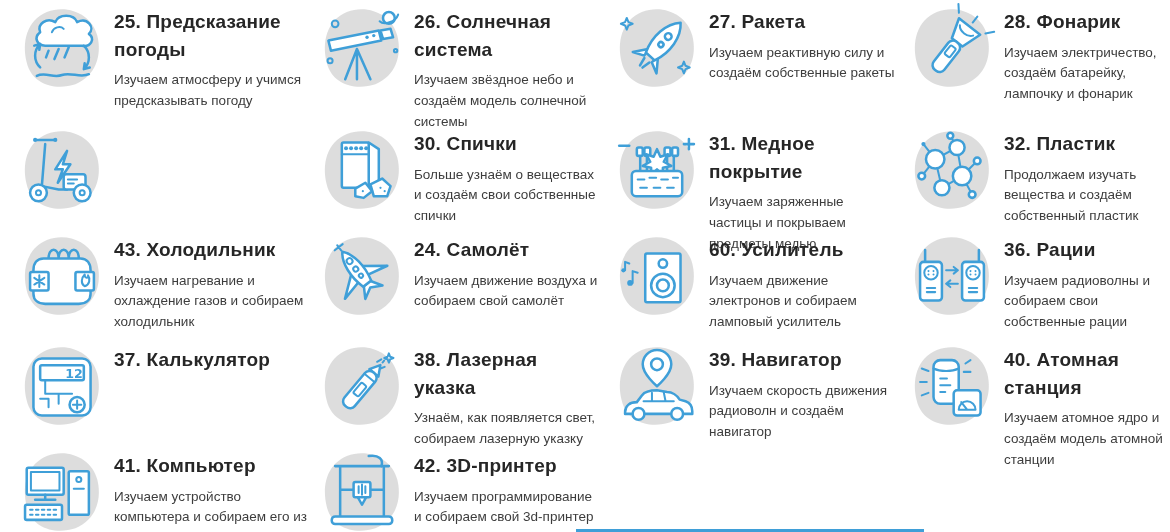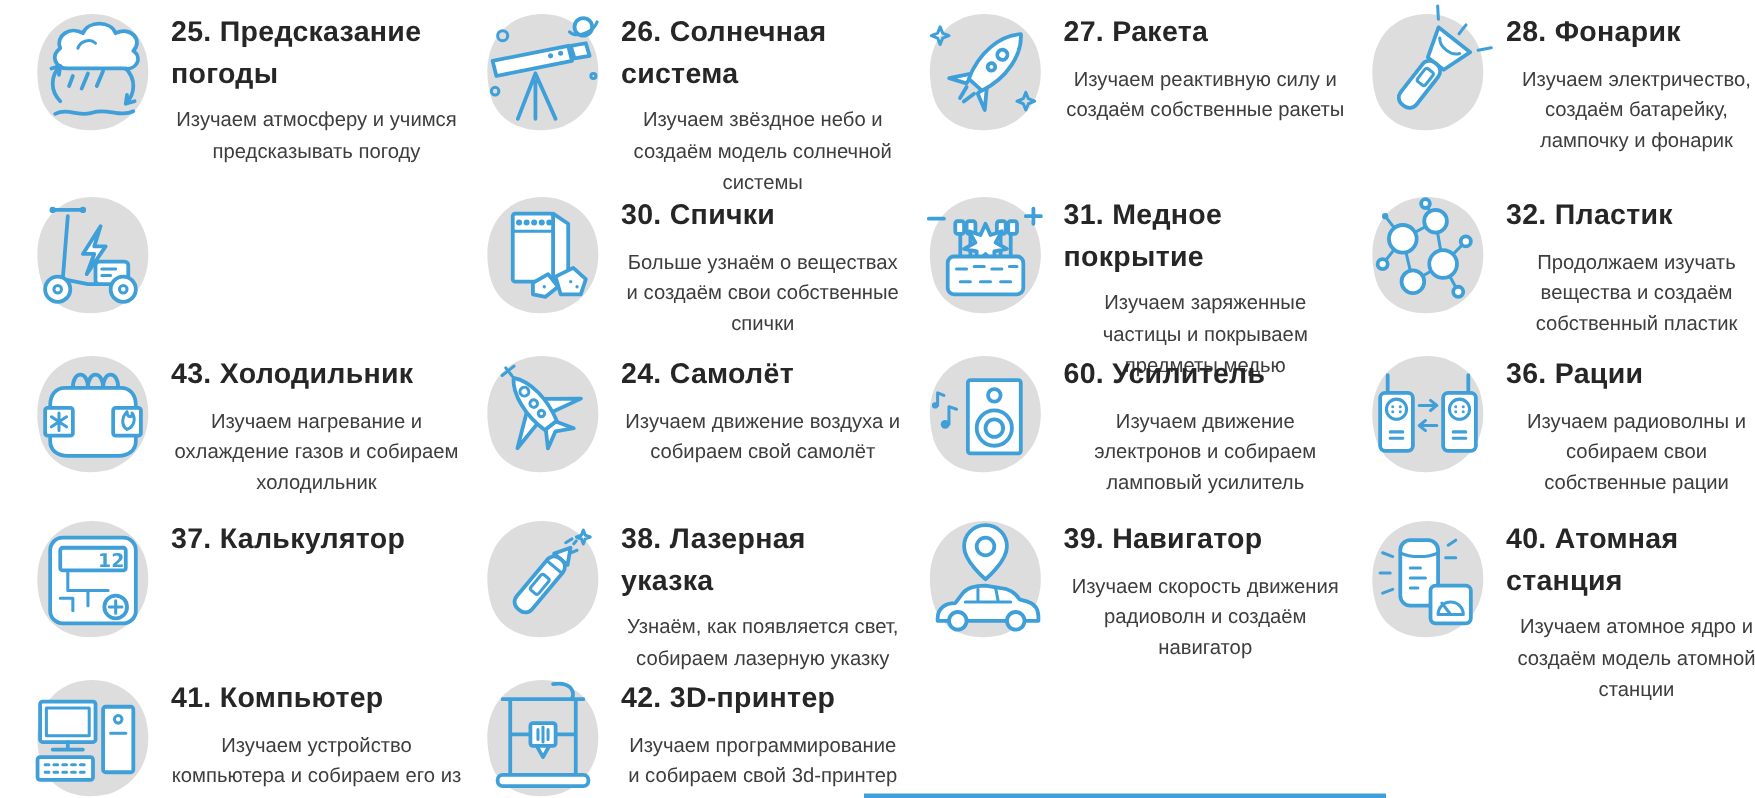--- a/index.html
+++ b/index.html
@@ -12,21 +12,21 @@
     width:1170px;height:532px;
   }
   .item{display:flex;align-items:flex-start;padding-top:2px;}
   .icon-wrap{width:84px;height:90px;flex:0 0 84px;margin-left:4px;margin-top:2px;}
   .icon-wrap svg{width:100%;height:100%;overflow:visible;}
   .text{margin-left:10px;padding-right:8px;padding-top:6px;}
   .title{
     font-size:19px;font-weight:700;color:#262626;line-height:1.45;letter-spacing:.2px;
   }
   .desc{
-    font-size:13.5px;color:#3d3d3d;line-height:1.55;margin-top:7px;text-align:center;
+    font-size:13.5px;color:#3d3d3d;line-height:1.55;margin-top:7px;
   }
   .icon .blob{fill:#d9d9d9;stroke:none;opacity:.9}
   .icon .ln{fill:none;stroke:#3f9fd8;stroke-width:3;stroke-linecap:round;stroke-linejoin:round}
   .icon .t2{stroke-width:2.4}
   .icon .wh{fill:#ffffff;stroke:#3f9fd8;stroke-width:3;stroke-linecap:round;stroke-linejoin:round}
   .icon .bl{fill:#3f9fd8;stroke:none}
   .icon .txt{fill:#3f9fd8;font-family:"DejaVu Sans",sans-serif;font-weight:bold;font-size:15px;stroke:none}
   .bottom-line{position:absolute;left:560px;bottom:0;width:348px;height:3px;background:#3f9fd8;}
 </style>
 </head>

